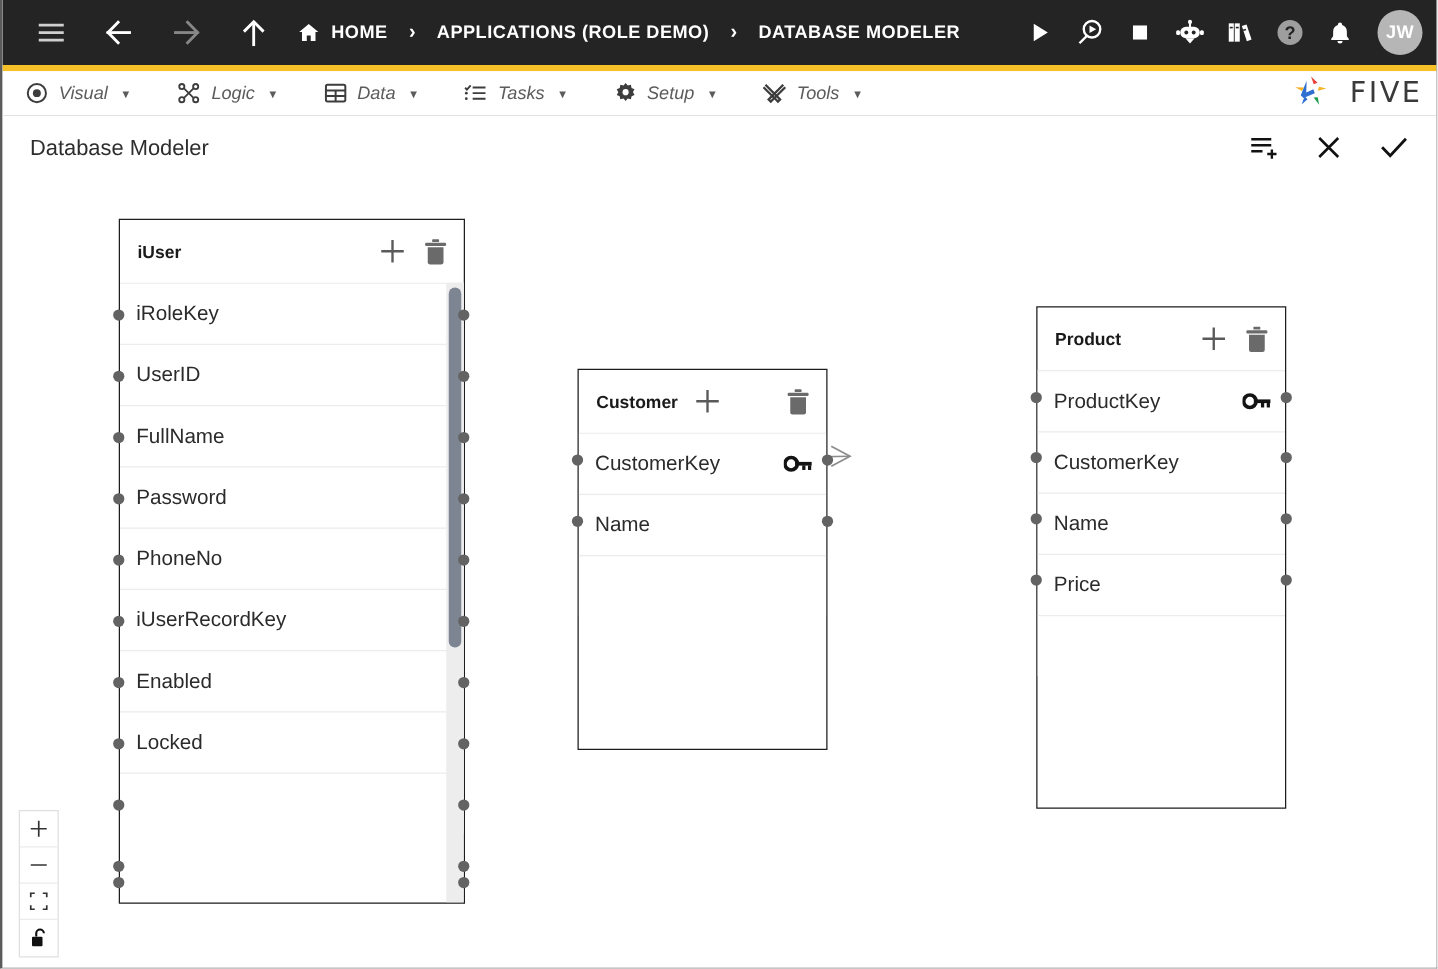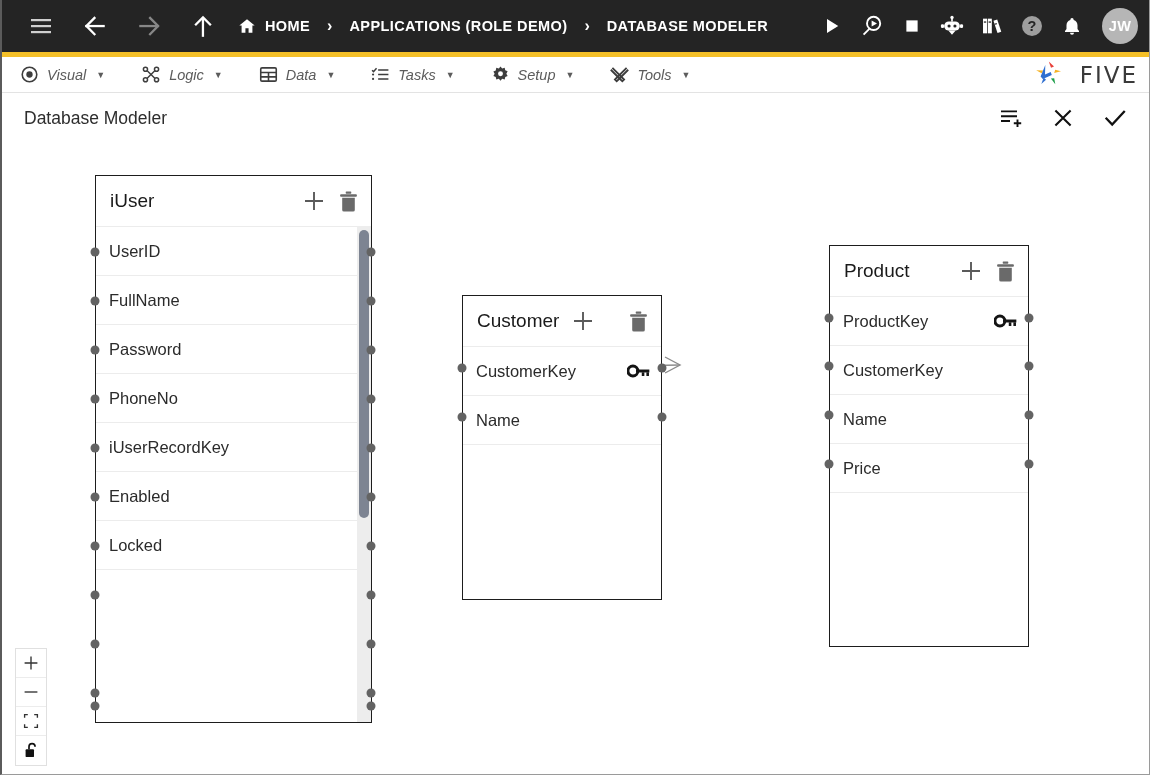--- a/index.html
+++ b/index.html
@@ -122,21 +122,21 @@
     border: 1.6px solid #1d1d1d;
     display: flex; flex-direction: column;
   }
   .entity-head {
     display: flex; align-items: center;
     height: 50px;
     padding: 0 12px 0 14px;
     flex: none;
   }
   .entity-name {
-    font-size: 19px; font-weight: normal; color: #1a1a1a;
+    font-size: 14px; font-weight: bold; color: #1a1a1a;
     white-space: nowrap;
   }
   .eh-spacer { flex: 1 1 auto; }
   .eh-btn { display:flex; align-items:center; justify-content:center; margin-left: 12px; }
   .plus-ico { color: #5a5a5a; }
   .trash-ico { color: #6a6a6a; }
 
   .entity-body {
     flex: 1 1 auto;
     position: relative;
@@ -454,20 +454,23 @@
         <span class="eh-btn trash-ico">
           <svg width="21" height="23" viewBox="0 0 22 24">
             <rect x="8.1" y="1.4" width="5.8" height="2.4" rx=".6" fill="#6a6a6a"></rect>
             <rect x="2.2" y="4.4" width="17.6" height="2.7" rx="1" fill="#6a6a6a"></rect>
             <path d="M4.4 8.2h13.2v12.6a1.8 1.8 0 0 1-1.8 1.8H6.2a1.8 1.8 0 0 1-1.8-1.8z" fill="#6a6a6a"></path>
           </svg>
         </span>
       </div>
       <div class="entity-body">
         <div class="field-list">
+          <div class="field-row">
+            <span class="field-name">iRoleKey</span>
+          </div>
           <div class="field-row">
             <span class="field-name">UserID</span>
           </div>
           <div class="field-row">
             <span class="field-name">FullName</span>
           </div>
           <div class="field-row">
             <span class="field-name">Password</span>
           </div>
           <div class="field-row">

